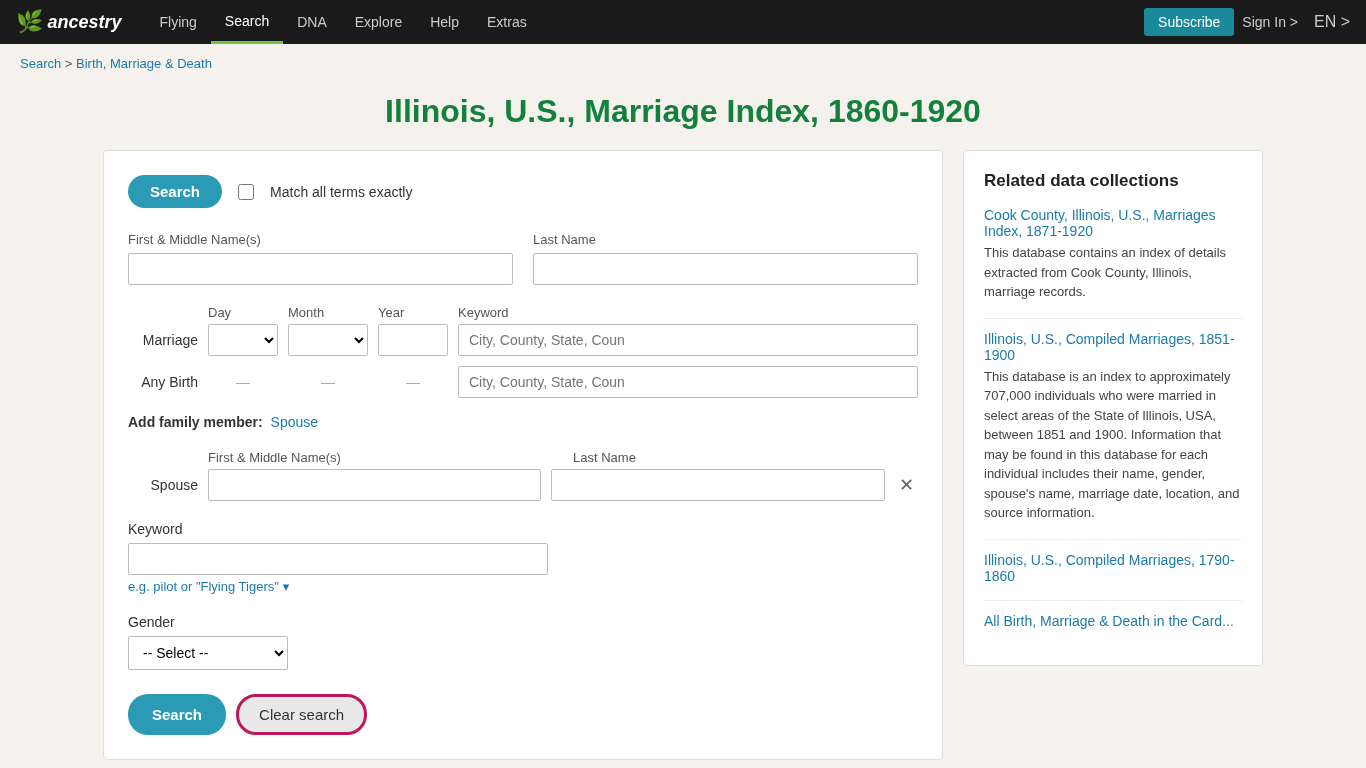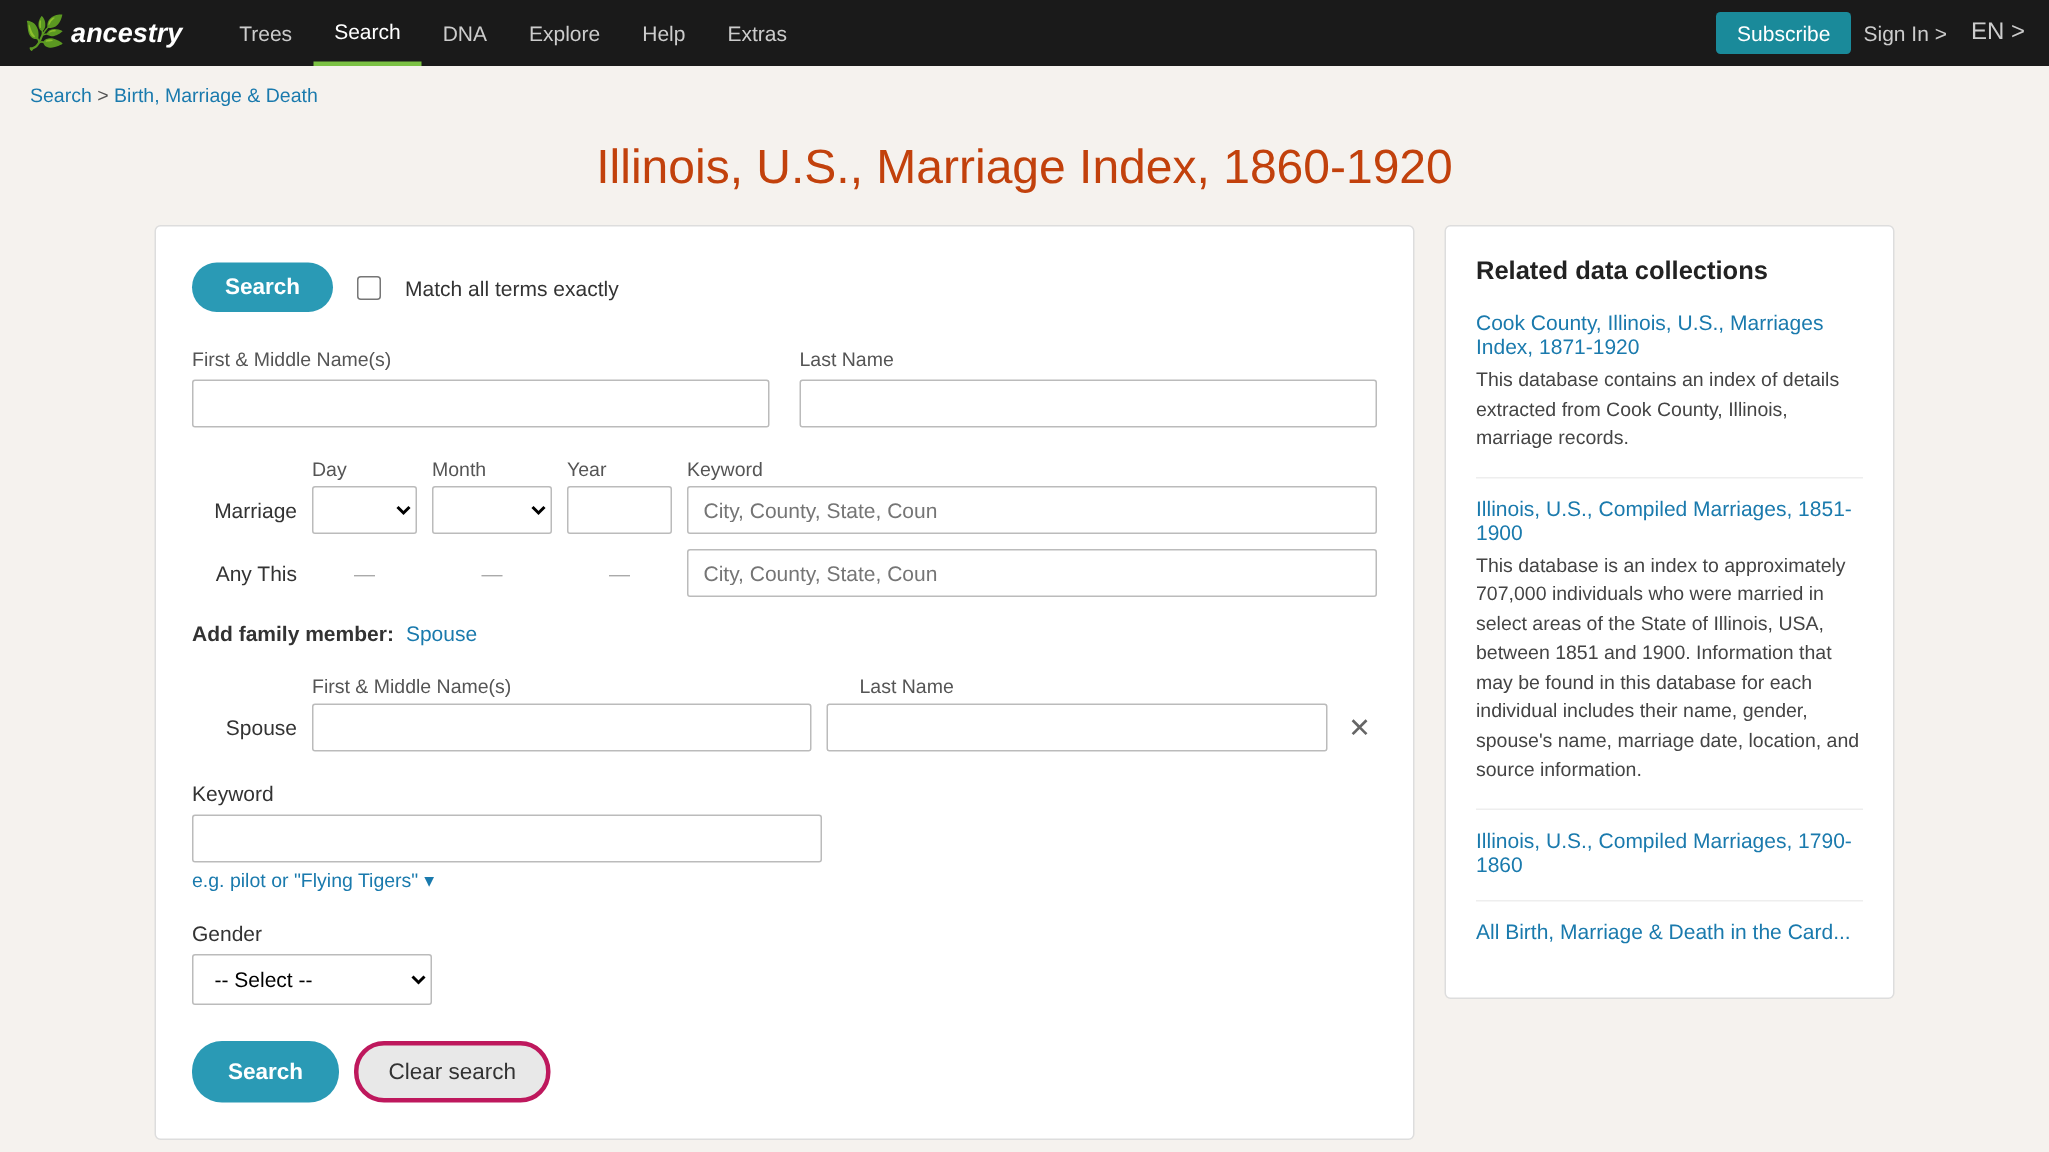--- a/index.html
+++ b/index.html
@@ -79,22 +79,22 @@
       padding: 12px 20px;
       font-size: 13px;
       color: #555;
     }
     .breadcrumb a { color: #1a7aad; text-decoration: none; }
 
     
     .page-title {
       text-align: center;
       font-size: 32px;
-      font-weight: normal;
-      color: #c2410c;
+      font-weight: bold;
+      color: #15803d;
       margin: 10px 0 20px;
       padding: 0 20px;
     }
 
     
     .main-layout {
       display: flex;
       max-width: 1200px;
       margin: 0 auto;
       padding: 0 20px 30px;
@@ -383,21 +383,21 @@
   </style>
 </head>
 <body>
 
 <nav>
   <div class="nav-logo">
     <span class="nav-logo-icon">🌿</span>
     <span class="nav-logo-text">ancestry</span>
   </div>
   <div class="nav-links">
-    <a class="nav-link">Trees</a>
+    <a class="nav-link">Flying</a>
     <a class="nav-link active">Search</a>
     <a class="nav-link">DNA</a>
     <a class="nav-link">Explore</a>
     <a class="nav-link">Help</a>
     <a class="nav-link">Extras</a>
   </div>
   <div class="nav-right">
     <button class="btn-subscribe">Subscribe</button>
     <span class="nav-signin">Sign In &gt;</span>
     <span class="nav-lang">EN &gt;</span>
@@ -460,21 +460,21 @@
           <option value=""></option>
           <option>Jan</option><option>Feb</option><option>Mar</option><option>Apr</option>
           <option>May</option><option>Jun</option><option>Jul</option><option>Aug</option>
           <option>Sep</option><option>Oct</option><option>Nov</option><option>Dec</option>
         </select>
         <input type="text" class="year-input" style="">
         <input type="text" class="location-input" placeholder="City, County, State, Coun" style="">
       </div>
 
       <div class="event-row">
-        <span class="event-label">Any This</span>
+        <span class="event-label">Any Birth</span>
         <span class="dash" style="width:70px;text-align:center;">—</span>
         <span class="dash" style="width:80px;text-align:center;">—</span>
         <span class="dash" style="width:70px;text-align:center;">—</span>
         <input type="text" class="location-input" placeholder="City, County, State, Coun" style="">
       </div>
     </div>
 
     <div class="add-family">
       <span class="add-family-label">Add family member:</span>
       <a class="add-family-link">Spouse</a>

